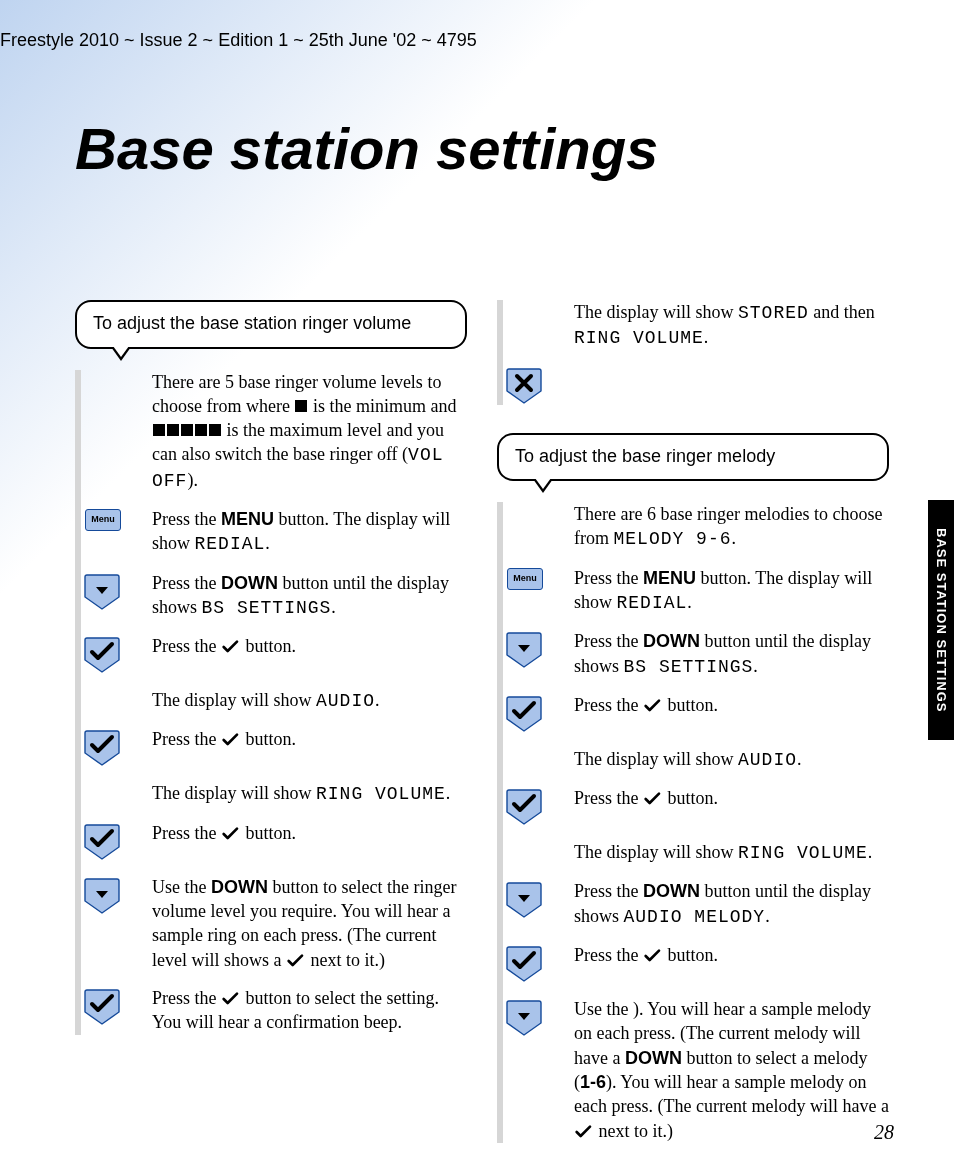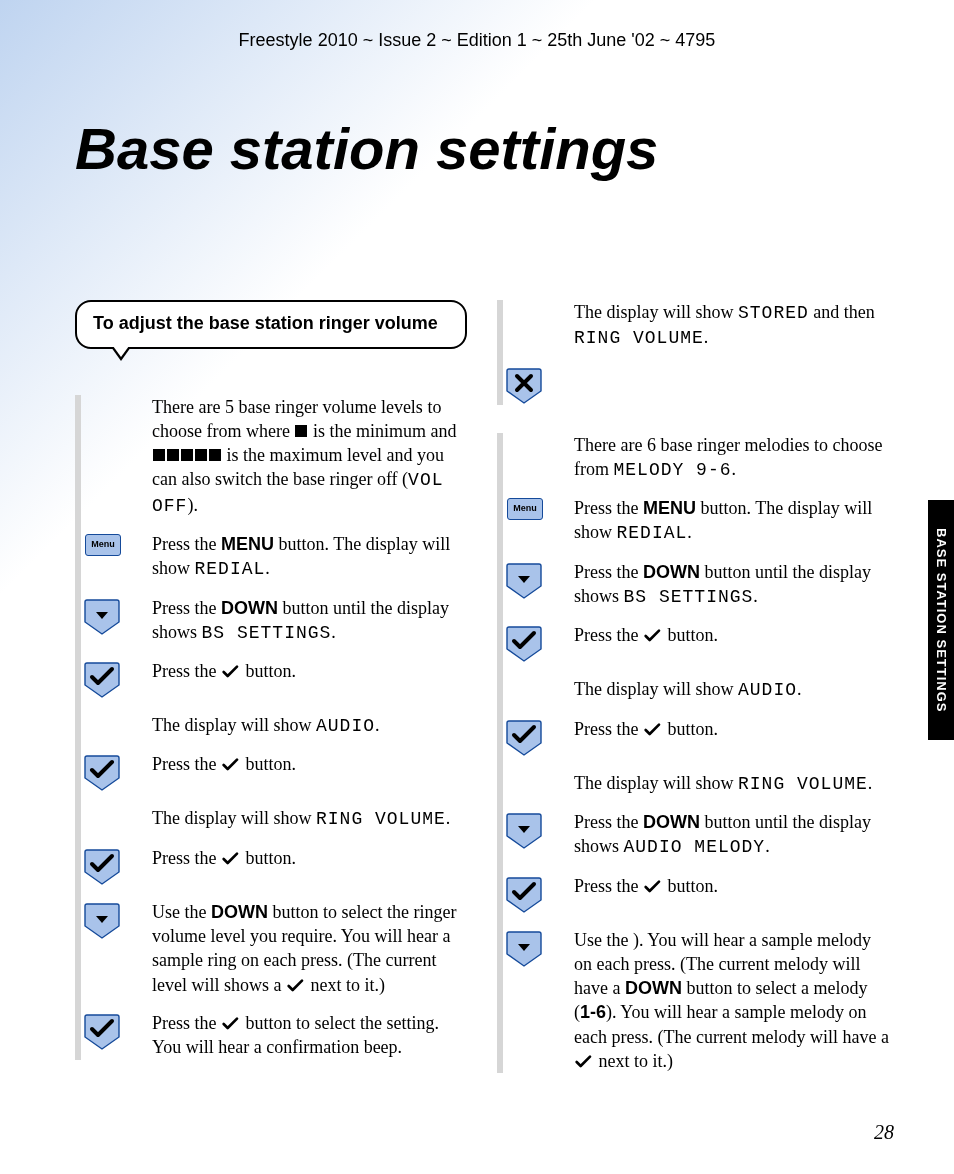--- a/index.html
+++ b/index.html
@@ -11,21 +11,20 @@
     background:#fff;
     overflow:hidden;
   }
   .page-bg{
     position:absolute;inset:0;
     background:linear-gradient(135deg,#bfd4f0 0%,#ffffff 28%);
     z-index:0;
   }
   .header-line{
     position:absolute;top:30px;left:0;right:0;
-    text-align:center;
     font-family:"Trebuchet MS",Arial,sans-serif;
     font-size:18px;
     z-index:2;
   }
   .title{
     position:absolute;top:115px;left:75px;
     font-family:"Trebuchet MS","Arial Black",sans-serif;
     font-size:58px;
     font-style:italic;
     font-weight:bold;
@@ -49,23 +48,23 @@
   .cols{
     position:absolute;top:300px;left:75px;right:65px;bottom:70px;
     display:flex;gap:30px;z-index:2;
   }
   .col{flex:1;min-width:0;}
   .callout{
     border:2px solid #000;border-radius:16px;
     background:#fff;
     padding:10px 16px 12px;
     font-family:"Trebuchet MS",Arial,sans-serif;
-    font-weight:bold;font-size:18px;
+    font-weight:normal;font-size:18px;
     position:relative;
-    margin-bottom:46px;
+    margin-bottom:21px;
     line-height:1.25;
   }
   .callout::after{
     content:"";
     position:absolute;
     left:34px;bottom:-14px;
     width:0;height:0;
     border-left:10px solid transparent;
     border-right:10px solid transparent;
     border-top:14px solid #000;
@@ -211,20 +210,21 @@
             </div>
         <div class="step">
             <div class="icon-slot">
             <svg class="btn" width="38" height="38" viewBox="0 0 38 38">
               <use href="#key-shape"></use>
               <use href="#cross-mark"></use>
             </svg>
           </div>
           </div>
       </div>
+    <div class="callout">To adjust the base ringer melody</div>
     <div class="steps" id="right-steps">
         <div class="step">
             <div class="icon-slot"></div>
             <div class="step-text"><span>There are 6 base ringer melodies to choose from </span><span class="mono">MELODY 9-6</span><span>.</span></div>
           </div>
         <div class="step">
             <div class="icon-slot">
             <div class="menu-btn">Menu</div>
           </div>
             <div class="step-text"><span>Press the </span><span class="bold">MENU</span><span> button.  The display will show </span><span class="mono">REDIAL</span><span>.</span></div>

